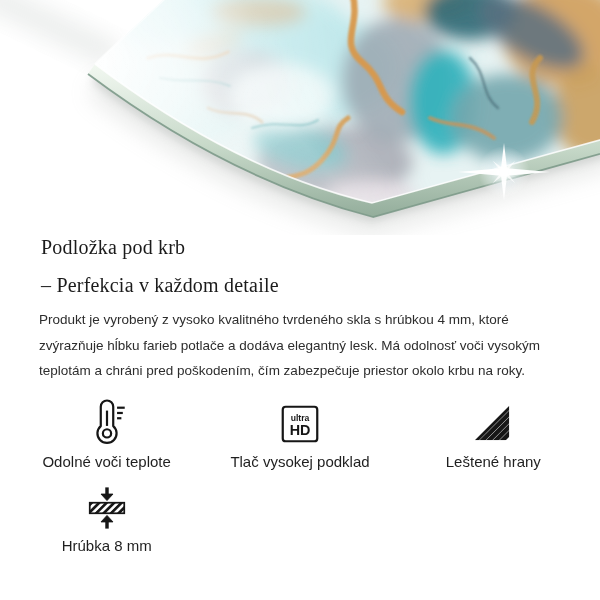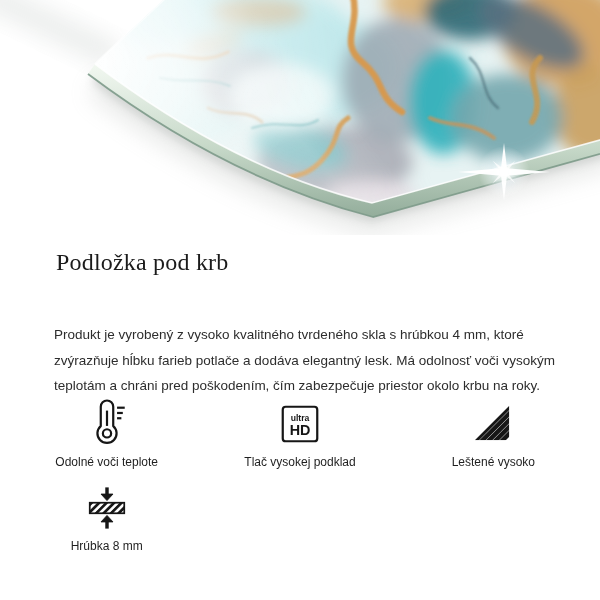--- a/index.html
+++ b/index.html
@@ -1,28 +1,28 @@
 <!DOCTYPE html>
 <html lang="sk"><head>
 <meta charset="utf-8">
 <style>
   html,body{margin:0;padding:0;background:#fff;}
   .page{position:relative;width:600px;height:600px;background:#fff;overflow:hidden;
         font-family:"Liberation Sans","DejaVu Sans",sans-serif;}
   .hero{position:absolute;left:0;top:0;width:600px;height:235px;}
-  .title{position:absolute;left:40px;top:227px;margin:16px;
+  .title{position:absolute;left:40px;top:227px;margin:1px;
          font-family:"Liberation Serif","DejaVu Serif",serif;
-         font-weight:400;font-size:24px;line-height:38px;color:#1b1b1b;letter-spacing:.2px;}
-  .desc{position:absolute;left:38px;top:306px;width:528px;margin:16px;
+         font-weight:400;font-size:20px;line-height:38px;color:#1b1b1b;letter-spacing:.2px;}
+  .desc{position:absolute;left:38px;top:306px;width:528px;margin:1px;
         font-size:13.5px;line-height:25.5px;color:#2d2d2d;}
   .features{position:absolute;left:10px;top:399px;width:580px;
             display:grid;grid-template-columns:repeat(3,1fr);row-gap:14px;}
   .feature{display:flex;flex-direction:column;align-items:center;}
   .icon-box{height:50px;display:flex;align-items:center;justify-content:flex-start;}
-  .feature-label{margin-top:6px;font-size:12px;line-height:14px;color:#1f1f1f;text-align:left;}
+  .feature-label{margin-top:6px;font-size:15px;line-height:14px;color:#1f1f1f;text-align:left;}
   .ic{stroke:#161616;fill:none;stroke-width:2.3;}
   svg{display:block;}
 </style>
 </head>
 <body>
 
 <div class="page">
 
   <div class="hero">
     <svg width="600" height="235" viewBox="0 0 600 235">
@@ -128,20 +128,21 @@
             <path d="M0 -16 L2 0 L0 16 L-2 0 Z"></path>
           </g>
           <circle r="3.2"></circle>
         </g>
       </g>
     </svg>
   </div>
 
   <h1 class="title">
     <span>Podložka pod krb</span><br>
+    <span>– Perfekcia v každom detaile</span>
   </h1>
 
   <p class="desc">Produkt je vyrobený z vysoko kvalitného tvrdeného skla s hrúbkou 4 mm, ktoré zvýrazňuje hĺbku farieb potlače a dodáva elegantný lesk. Má odolnosť voči vysokým teplotám a chráni pred poškodením, čím zabezpečuje priestor okolo krbu na roky.</p>
 
   <div class="features">
 
     <div class="feature">
       <div class="icon-box">
         <svg width="46" height="50" viewBox="-24 -25 48 50">
           <g class="ic" stroke-linejoin="round">
@@ -180,21 +181,21 @@
           </defs>
           <g clip-path="url(#triClip)" stroke="#161616" stroke-width="4.6">
             <line x1="-23" y1="22" x2="23" y2="-24"></line>
             <line x1="-23" y1="29" x2="23" y2="-17"></line>
             <line x1="-23" y1="36" x2="23" y2="-10"></line>
             <line x1="-23" y1="43" x2="23" y2="-3"></line>
             <line x1="-23" y1="50" x2="23" y2="4"></line>
           </g>
         </svg>
       </div>
-      <div class="feature-label">Leštené vysoko</div>
+      <div class="feature-label">Leštené hrany</div>
     </div>
 
     <div class="feature">
       <div class="icon-box">
         <svg width="46" height="48" viewBox="-24 -24 48 48">
           <defs>
             <pattern id="hatch" width="5.5" height="5.5" patternUnits="userSpaceOnUse" patternTransform="rotate(45)">
               <rect width="5.5" height="5.5" fill="#ffffff"></rect>
               <rect width="2.8" height="5.5" fill="#161616"></rect>
             </pattern>

